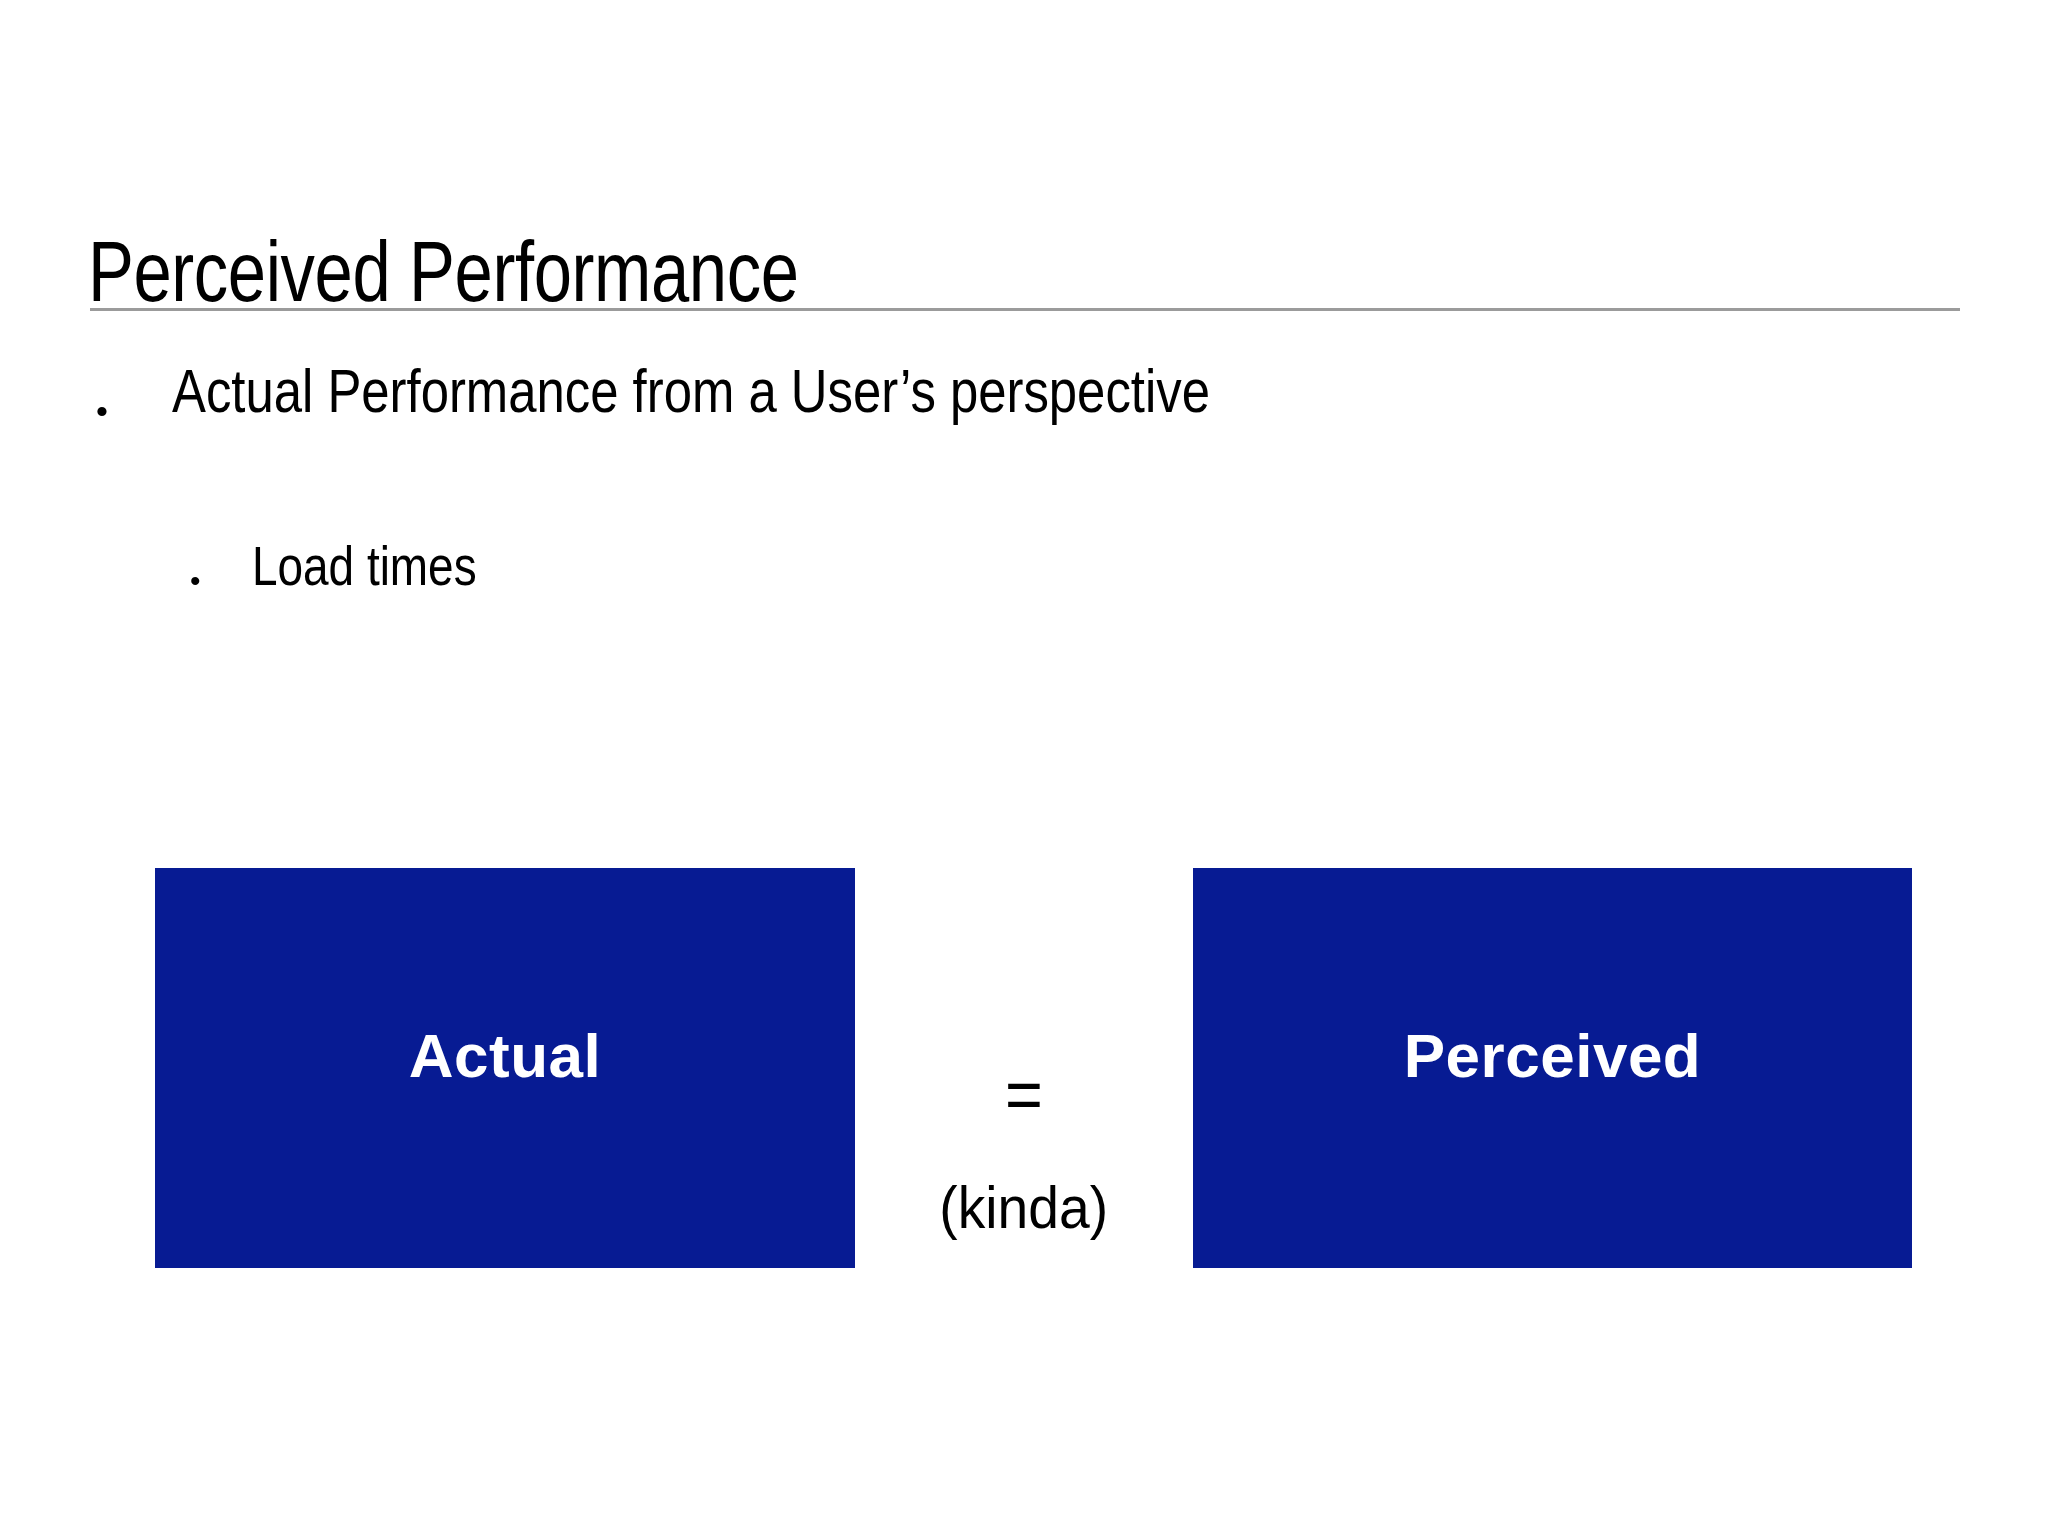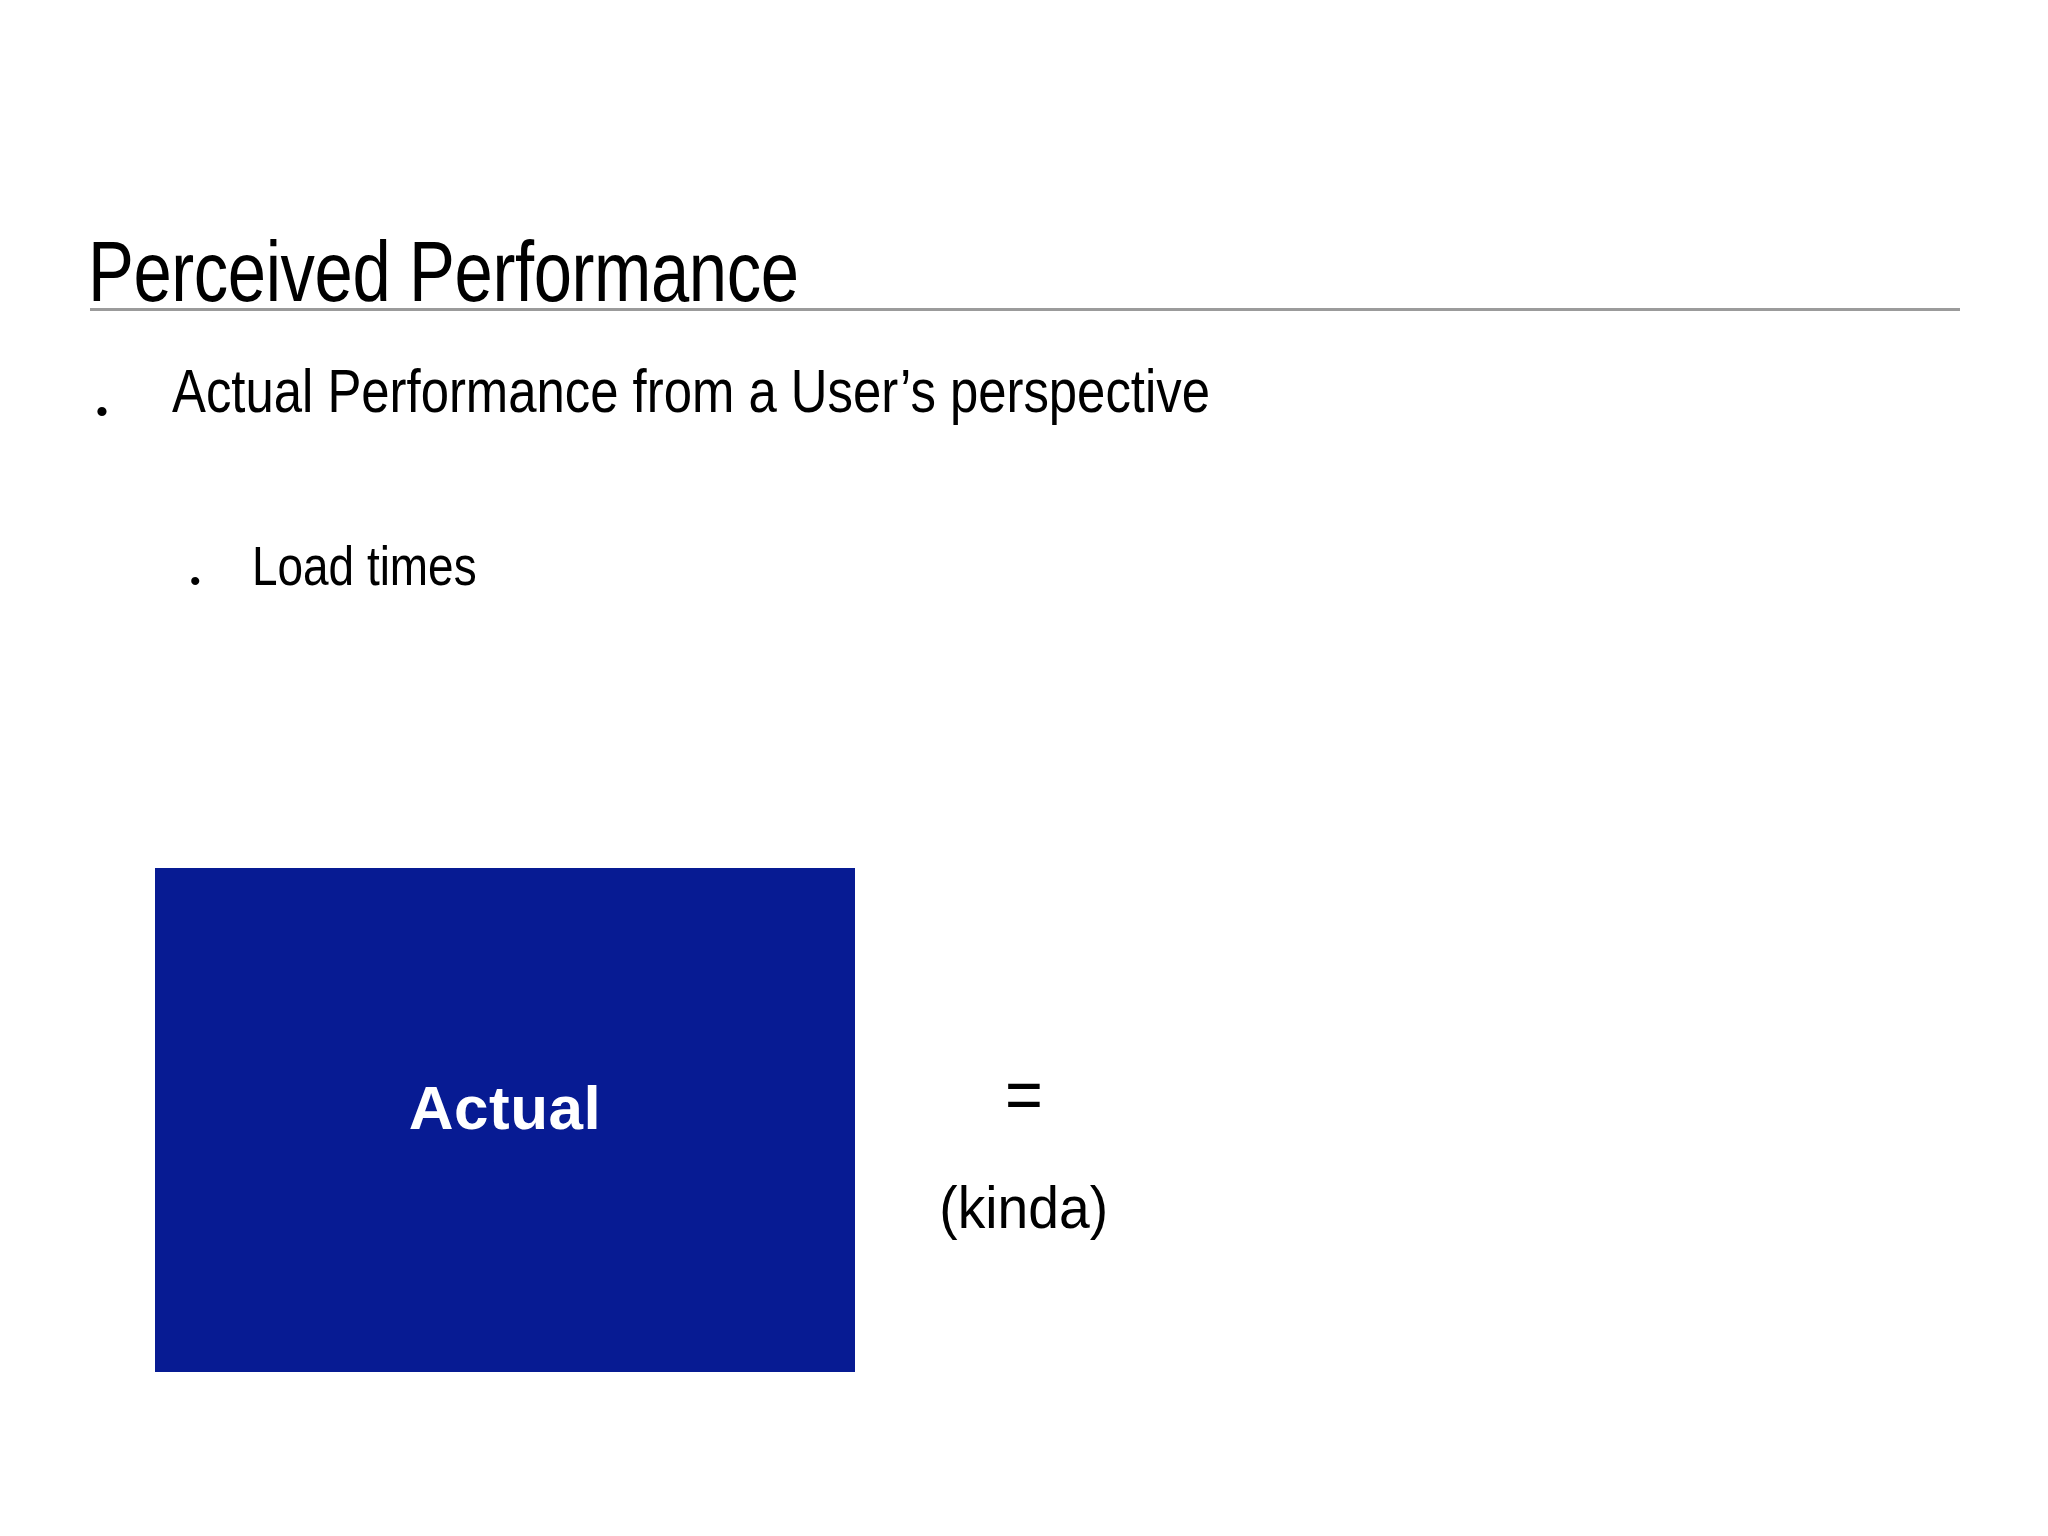--- a/index.html
+++ b/index.html
@@ -120,21 +120,21 @@
     left: 0;
     top: 0;
     width: 2048px;
     height: 1536px;
     pointer-events: none;
   }
 
   .concept-box {
     position: absolute;
     top: 868px;
-    height: 504px;
+    height: 400px;
     display: flex;
     align-items: center;
     justify-content: center;
     pointer-events: auto;
   }
 
   .concept-box .box-label {
     font-family: "Liberation Sans", "DejaVu Sans", sans-serif;
     font-weight: 700;
     font-size: 62px;
@@ -214,16 +214,19 @@
 
     <div class="concept-box" id="box-actual" style="background: rgb(7, 27, 147);">
       <span class="box-label" style="color: rgb(255, 255, 255);">Actual</span>
     </div>
 
     <div class="equals-group">
       <span class="equals-sign">=</span>
       <span class="kinda-note">(kinda)</span>
     </div>
 
+    <div class="concept-box" id="box-perceived" style="background: rgb(7, 27, 147);">
+      <span class="box-label" style="color: rgb(255, 255, 255);">Perceived</span>
+    </div>
 
   </div>
 
 </div>
 
 </body></html>

